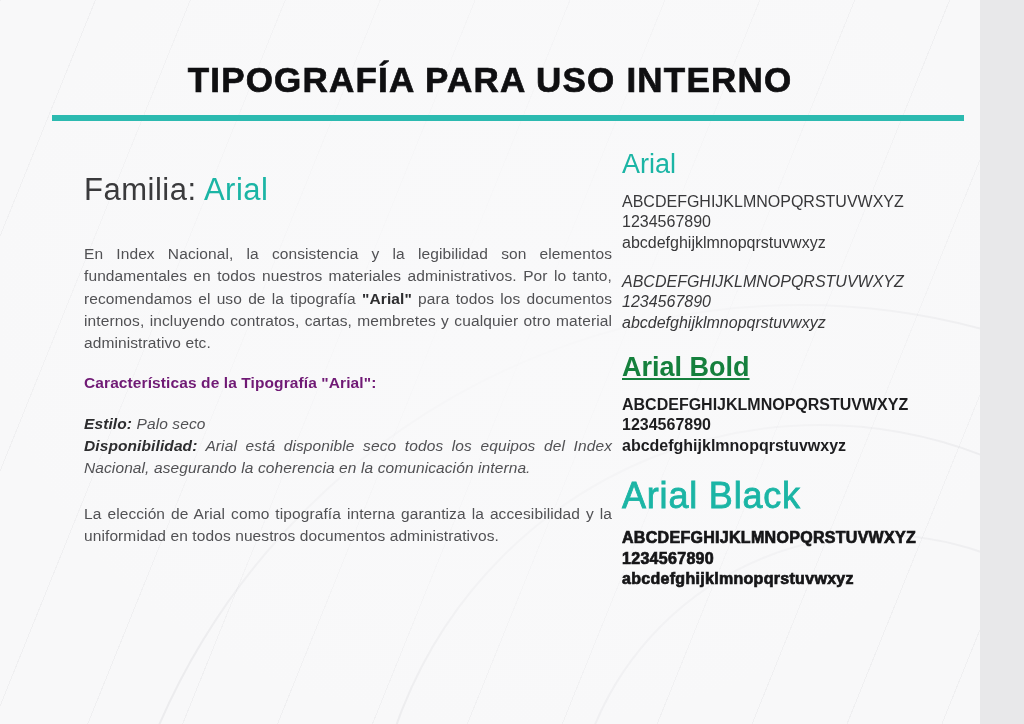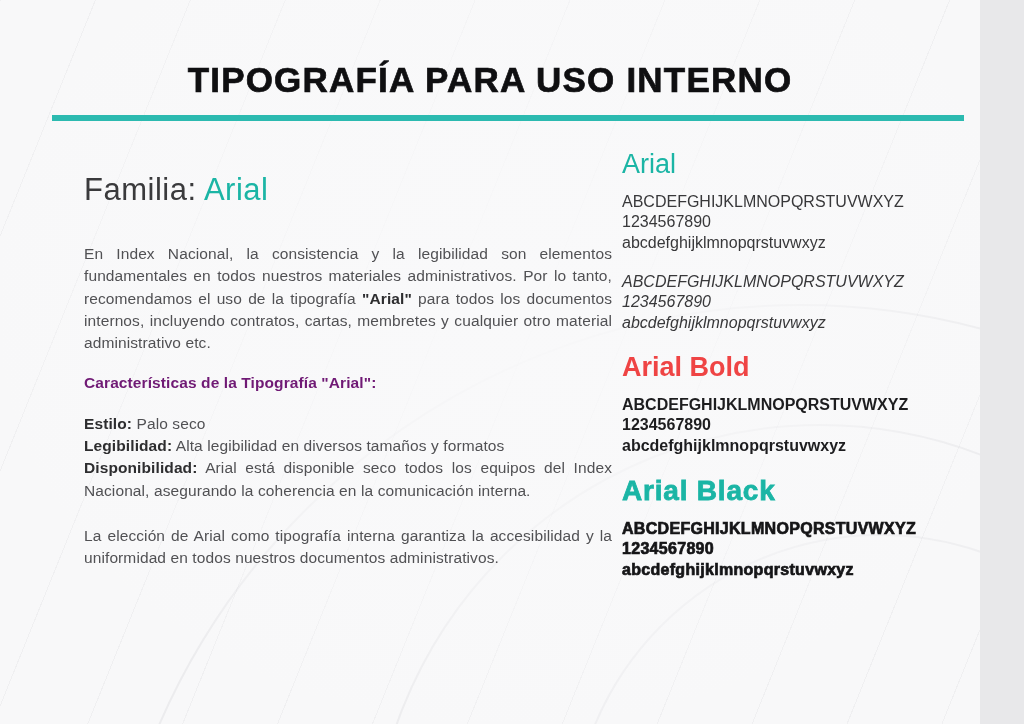--- a/index.html
+++ b/index.html
@@ -35,34 +35,34 @@
 
   
   .left-col { position:absolute; left:58px; top:172px; width:528px;margin-left:26px; }
   .family { font-size:31px; color:#3a3a3c; letter-spacing:0.5px; }
   .body-text {
     font-size:15.5px; line-height:1.44; color:#515154;
     text-align:justify; letter-spacing:0.1px;
   }
   .p1 { margin-top:35px; }
   .features-heading { margin-top:19px; font-size:15.5px; font-weight:bold; letter-spacing:0.1px; }
-  .features { margin-top:21px; }
+  .features { margin-top:21px;font-style:italic; }
   .feature-label { font-weight:bold; color:#2d2d2f; }
   .p2 { margin-top:23px; }
 
   
   .right-col { position:absolute; left:622px; top:149px; width:372px; }
   .specimen { margin-bottom:19px; }
   .spec-head { font-size:27px; line-height:1.15; margin-bottom:12px; }
   .spec-lines { font-size:16px; line-height:1.27; color:#38383a; }
   .spec-regular .spec-lines { font-weight:400; }
   .spec-italic  .spec-head, .spec-italic .spec-lines { font-style:italic; }
   .spec-bold    .spec-head, .spec-bold .spec-lines { font-weight:bold; }
   .spec-bold    .spec-lines { color:#1d1d1f; }
-  .spec-black   .spec-head { font-weight:bold; -webkit-text-stroke:0.8px currentColor; letter-spacing:0.8px; font-size:28px; }
+  .spec-black   .spec-head { font-weight:normal; -webkit-text-stroke:0.8px currentColor; letter-spacing:0.8px; font-size:36px; }
   .spec-black   .spec-lines { font-weight:bold; -webkit-text-stroke:0.7px currentColor; letter-spacing:0.3px; color:#151517; }
 </style>
 </head>
 <body>
 
 <div class="page">
 
   <div class="decor-lines"></div>
   <div class="decor-arc arc-2"></div>
   <div class="decor-arc arc-1"></div>
@@ -74,21 +74,20 @@
 
   <div class="left-col">
     <div class="family"><span>Familia: </span><span class="accent-text" style="color: rgb(27, 181, 165);">Arial</span></div>
 
     <p class="body-text p1"><span>En Index Nacional, la consistencia y la legibilidad son elementos fundamentales en todos nuestros materiales administrativos. Por lo tanto, recomendamos el uso de la tipografía </span><span class="feature-label">"Arial"</span><span> para todos los documentos internos, incluyendo contratos, cartas, membretes y cualquier otro material administrativo etc.</span></p>
 
     <div class="features-heading accent-text" style="color: #701a75;">Características de la Tipografía "Arial":</div>
 
     <div class="body-text features">
       <span><span class="feature-label">Estilo:</span><span> Palo seco</span><br></span>
-      <span><span class="feature-label">Legibilidad:</span><span> Alta legibilidad en diversos tamaños y formatos</span><br></span>
       <span><span class="feature-label">Disponibilidad:</span><span> Arial está disponible seco todos los equipos del Index Nacional, asegurando la coherencia en la comunicación interna.</span></span>
     </div>
 
     <p class="body-text p2">La elección de Arial como tipografía interna garantiza la accesibilidad y la uniformidad en todos nuestros documentos administrativos.</p>
   </div>
 
   <div class="right-col">
 
     <div class="specimen spec-regular">
       <div class="spec-head accent-text" style="color: rgb(27, 181, 165);">Arial</div>
@@ -101,21 +100,21 @@
 
     <div class="specimen spec-italic">
       <div class="spec-lines">
         <div>ABCDEFGHIJKLMNOPQRSTUVWXYZ</div>
         <div>1234567890</div>
         <div>abcdefghijklmnopqrstuvwxyz</div>
       </div>
     </div>
 
     <div class="specimen spec-bold">
-      <div class="spec-head accent-text" style="color: #ef4444;">Arial Bold</div>
+      <div class="spec-head accent-text" style="color: #15803d; text-decoration: underline;">Arial Bold</div>
       <div class="spec-lines">
         <div>ABCDEFGHIJKLMNOPQRSTUVWXYZ</div>
         <div>1234567890</div>
         <div>abcdefghijklmnopqrstuvwxyz</div>
       </div>
     </div>
 
     <div class="specimen spec-black">
       <div class="spec-head accent-text" style="color: rgb(27, 181, 165);">Arial Black</div>
       <div class="spec-lines">

